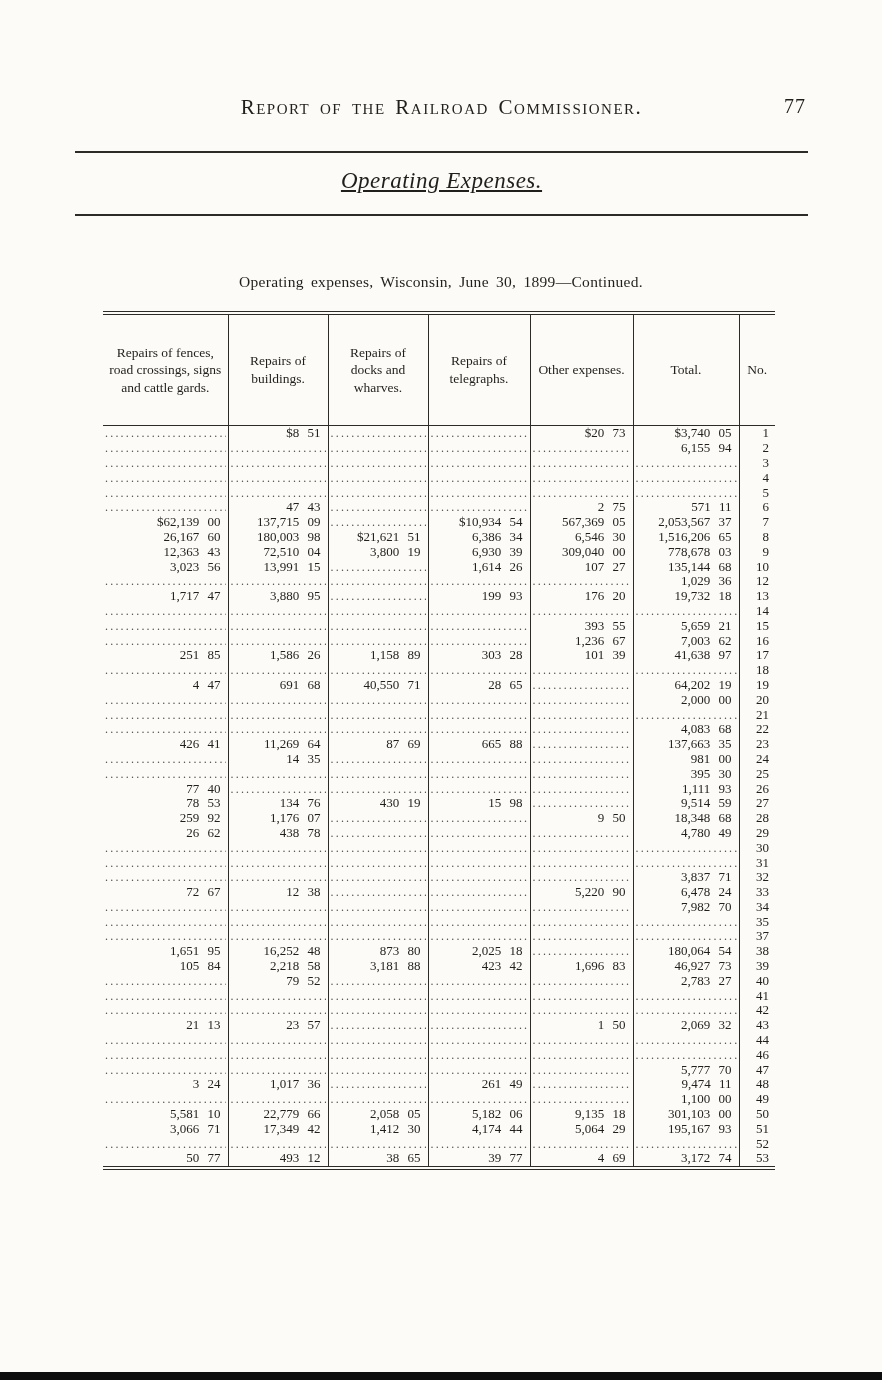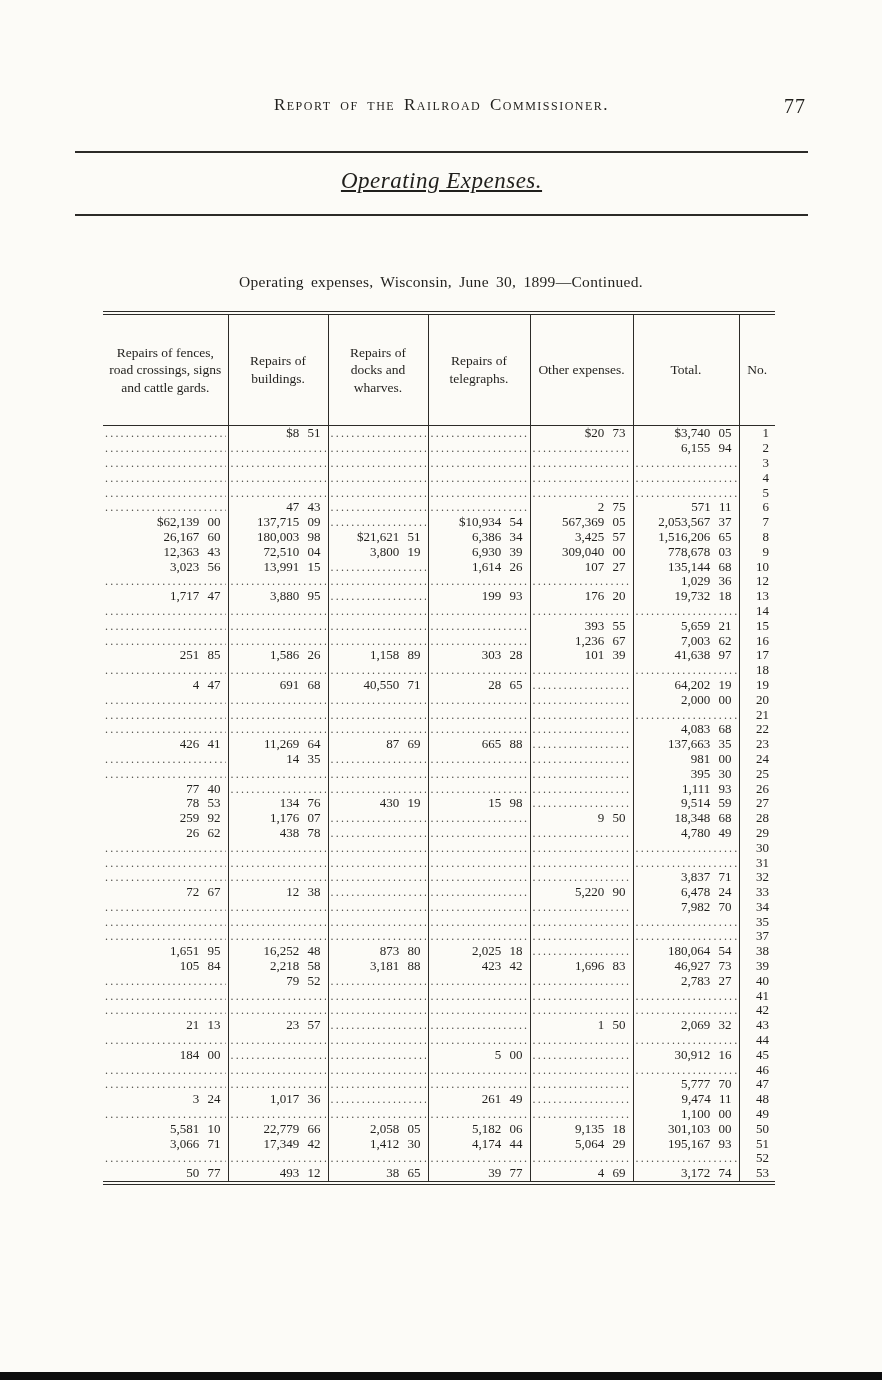--- a/index.html
+++ b/index.html
@@ -19,21 +19,21 @@
   .running-head {
     position: absolute;
     top: 95px;
     left: 75px;
     width: 733px;
     height: 28px;
   }
   .head-title {
     text-align: center;
     font-variant: small-caps;
-    font-size: 17px;
+    font-size: 21px;
     letter-spacing: 1.5px;
     word-spacing: 3px;
   }
   .page-num {
     position: absolute;
     right: 2px;
     top: 0;
     font-size: 20px;
     letter-spacing: 1px;
   }
@@ -309,21 +309,21 @@
             <td>$10,934 54</td>
             <td>567,369 05</td>
             <td>2,053,567 37</td>
             <td class="rowno">7</td>
           </tr>
           <tr>
             <td>26,167 60</td>
             <td>180,003 98</td>
             <td>$21,621 51</td>
             <td>6,386 34</td>
-            <td>3,425 57</td>
+            <td>6,546 30</td>
             <td>1,516,206 65</td>
             <td class="rowno">8</td>
           </tr>
           <tr>
             <td>12,363 43</td>
             <td>72,510 04</td>
             <td>3,800 19</td>
             <td>6,930 39</td>
             <td>309,040 00</td>
             <td>778,678 03</td>
@@ -870,35 +870,20 @@
             </td>
             <td class="empty">
               <span class="dots"></span>
             </td>
             <td class="empty">
               <span class="dots"></span>
             </td>
             <td class="rowno">44</td>
           </tr>
           <tr>
-            <td>184 00</td>
-            <td class="empty">
-              <span class="dots"></span>
-            </td>
-            <td class="empty">
-              <span class="dots"></span>
-            </td>
-            <td>5 00</td>
-            <td class="empty">
-              <span class="dots"></span>
-            </td>
-            <td>30,912 16</td>
-            <td class="rowno">45</td>
-          </tr>
-          <tr>
             <td class="empty">
               <span class="dots"></span>
             </td>
             <td class="empty">
               <span class="dots"></span>
             </td>
             <td class="empty">
               <span class="dots"></span>
             </td>
             <td class="empty">

